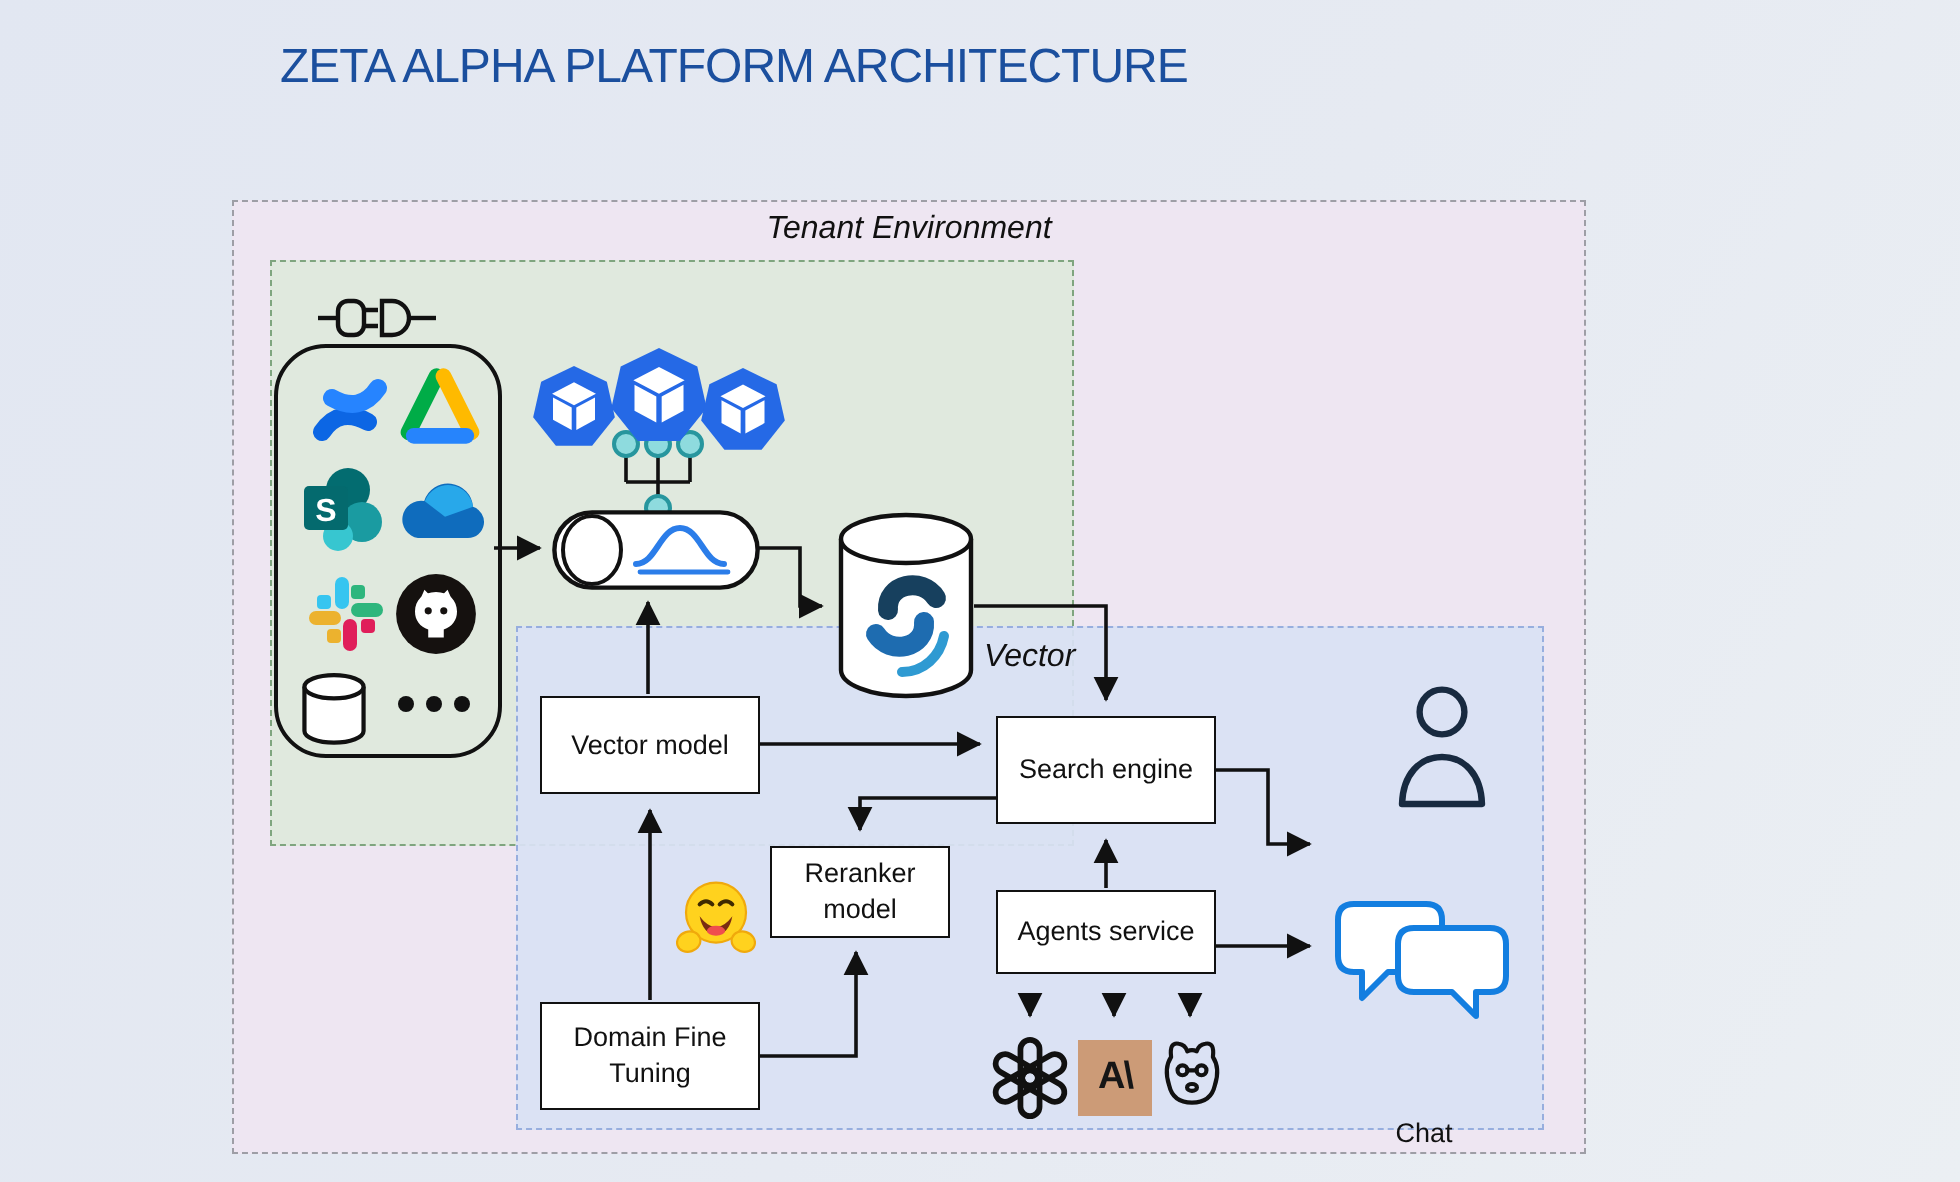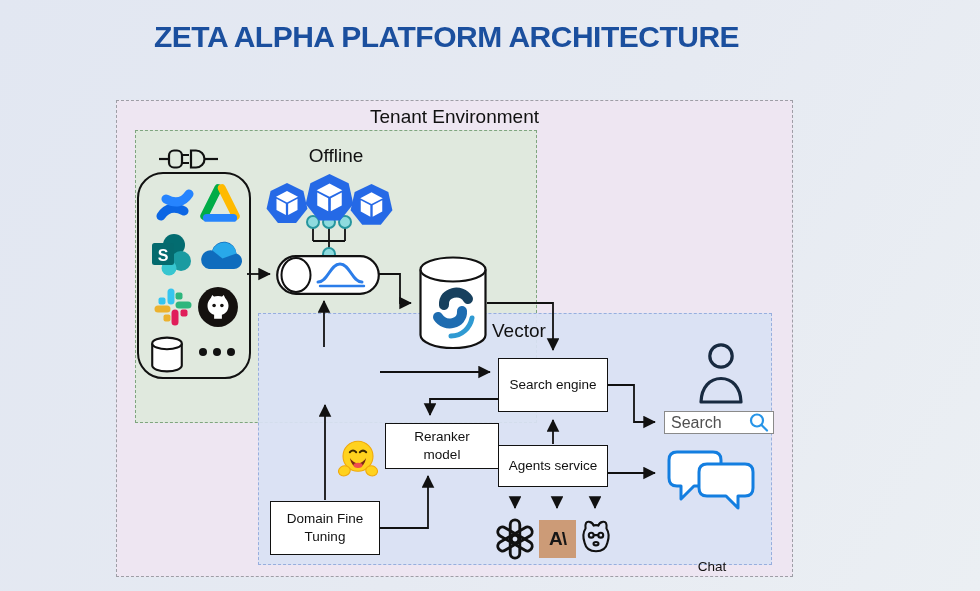--- a/index.html
+++ b/index.html
@@ -1,39 +1,39 @@
 <!DOCTYPE html>
 <html style="--title: #1b4f9e; --tenant-bg: #eee6f2; --offline-bg: #e0e9de; --online-bg: #dbe3f4; --chat-blue: #137ee0; --anthropic-bg: #cc9b77; --hf-yellow: #ffd21e; --cube-blue: #2569e6; --arrow: #111111;"><head>
 <meta charset="utf-8">
 <style>
   html,body{margin:0;padding:0;}
   body{font-family:"Liberation Sans", sans-serif; background:#e7ebf2;}
   .canvas{position:relative;width:980px;height:591px;overflow:hidden;
     background:linear-gradient(120deg,#e2e7f2 0%,#e6eaf2 55%,#ebeff3 100%);}
-  .title{position:absolute;left:154px;top:20px;font-size:30px;font-weight:700;
+  .title{position:absolute;left:140px;top:20px;font-size:24px;font-weight:400;
     letter-spacing:-0.5px;color:var(--title,#1b4f9e);white-space:nowrap;}
   
   .region{position:absolute;box-sizing:border-box;}
   .tenant{left:116px;top:100px;width:677px;height:477px;
     background:var(--tenant-bg,#eee6f2);border:1.5px dashed #9e9ea6;}
   .offline{left:135px;top:130px;width:402px;height:293px;
     background:var(--offline-bg,#e0e9de);border:1.5px dashed #7fa57f;}
   .online{left:258px;top:313px;width:514px;height:252px;
     background:rgba(217,225,244,0.93);border:1.5px dashed #97aede;}
-  .region-label{position:absolute;font-size:19px;color:#111;text-align:center;}
+  .region-label{position:absolute;font-size:16px;color:#111;text-align:center;font-style:italic;}
   .tenant-label{left:116px;top:106px;width:677px;}
   .offline-label{left:135px;top:145px;width:402px;}
   .online-label{left:492px;top:320px;width:60px;text-align:left;}
   
   .node{position:absolute;box-sizing:border-box;background:#fff;border:1.6px solid #111;
     display:flex;align-items:center;justify-content:center;text-align:center;
     font-size:13.5px;line-height:1.3;color:#111;padding:2px 8px;z-index:5;}
   .n-vector{left:270px;top:348px;width:110px;height:49px;}
   .n-search{left:498px;top:358px;width:110px;height:54px;}
-  .n-reranker{left:385px;top:423px;width:114px;height:46px;}
+  .n-reranker{left:385px;top:423px;width:90px;height:46px;}
   .n-agents{left:498px;top:445px;width:110px;height:42px;}
   .n-dft{left:270px;top:501px;width:110px;height:54px;}
   
   .connector-box{position:absolute;left:137px;top:172px;width:110px;height:203px;
     border:2px solid #111;border-radius:26px;background:transparent;z-index:4;}
   .abs{position:absolute;z-index:5;}
   .wires{position:absolute;left:0;top:0;z-index:3;}
   
   .search-box{position:absolute;left:664px;top:411px;width:110px;height:23px;
     box-sizing:border-box;background:#fff;border:1.5px solid #8a8a8a;display:flex;
@@ -50,21 +50,20 @@
 <body>
 
 <div class="canvas">
 
   <div class="title">ZETA ALPHA PLATFORM ARCHITECTURE</div>
 
   <div class="region tenant"></div>
   <div class="region offline"></div>
   <div class="region online"></div>
   <div class="region-label tenant-label" style="z-index:4;">Tenant Environment</div>
-  <div class="region-label offline-label" style="z-index:4;">Offline</div>
   <div class="region-label online-label" style="z-index:4;">Vector</div>
 
   <svg class="wires" width="980" height="591">
     <defs>
       <marker id="ah" markerWidth="9" markerHeight="9" refX="6.5" refY="3.5" orient="auto">
         <path d="M0,0 L7,3.5 L0,7 Z" fill="#111"></path>
       </marker>
     </defs>
     <g stroke="#111" stroke-width="1.8" fill="none">
       <path d="M247,274 H270" marker-end="url(#ah)"></path>
@@ -219,20 +218,21 @@
   <div class="abs" style="left:417px;top:255px;">
     <svg width="72" height="97" viewBox="0 0 72 97">
       <path d="M3.5,14.5 V80 a32.5,13 0 0 0 65,0 V14.5" fill="#fff" stroke="#111" stroke-width="2.2"></path>
       <ellipse cx="36" cy="14.5" rx="32.5" ry="12" fill="#fff" stroke="#111" stroke-width="2.2"></ellipse>
       <path d="M27,50 C26,37 44,33 51,44" fill="none" stroke="#17405e" stroke-width="10" stroke-linecap="round"></path>
       <path d="M45,56 C46,69 28,73 21,62" fill="none" stroke="#1e6cb0" stroke-width="10" stroke-linecap="round"></path>
       <path d="M34,81 C45,81 53,73 55,63" fill="none" stroke="#2f9ad2" stroke-width="5" stroke-linecap="round"></path>
     </svg>
   </div>
 
+  <div class="node n-vector">Vector model</div>
   <div class="node n-search">Search engine</div>
   <div class="node n-reranker">Reranker model</div>
   <div class="node n-agents">Agents service</div>
   <div class="node n-dft">Domain Fine Tuning</div>
 
   <div class="abs" style="left:338px;top:438px;">
     <svg width="40" height="42" viewBox="0 0 44 46">
       <circle cx="22" cy="20" r="16.5" fill="#ffd21e" stroke="#f0a90c" stroke-width="1.2"></circle>
       <path d="M13,15.5 q3.5,-3.5 7,0" fill="none" stroke="#3f2a00" stroke-width="2.2" stroke-linecap="round"></path>
       <path d="M24,15.5 q3.5,-3.5 7,0" fill="none" stroke="#3f2a00" stroke-width="2.2" stroke-linecap="round"></path>
@@ -270,27 +270,20 @@
     </svg>
   </div>
 
   <div class="abs" style="left:697px;top:342px;">
     <svg width="48" height="64" viewBox="0 0 48 64" fill="none" stroke="#182a40" stroke-width="3.2" stroke-linejoin="round">
       <circle cx="24" cy="14" r="11.2"></circle>
       <path d="M4,60 C4.5,45 13,36.5 24,36.5 C35,36.5 43.5,45 44,60 Z"></path>
     </svg>
   </div>
 
-  <div class="search-box">
-    <span>Search</span>
-    <svg width="22" height="21" viewBox="0 0 22 21" style="margin-right:3px;">
-      <circle cx="9" cy="8.5" r="6" fill="none" stroke="#2795e8" stroke-width="2.2"></circle>
-      <path d="M13.5,13 L19,18.5" stroke="#2795e8" stroke-width="2.2" stroke-linecap="round"></path>
-    </svg>
-  </div>
 
   <div class="abs" style="left:666px;top:449px;">
     <svg width="92" height="62" viewBox="0 0 92 62">
       <path d="M11,3 H47 Q55,3 55,11 V29 Q55,37 47,37 H28 L15,50 V37 H11 Q3,37 3,29 V11 Q3,3 11,3 Z" fill="#fff" stroke="#137ee0" stroke-width="3" stroke-linejoin="round"></path>
       <path d="M41,15 H79 Q87,15 87,23 V39 Q87,47 79,47 H72 V59 L60,47 H41 Q33,47 33,39 V23 Q33,15 41,15 Z" fill="#fff" stroke="#137ee0" stroke-width="3" stroke-linejoin="round"></path>
     </svg>
   </div>
   <div class="chat-label">Chat</div>
 
 </div>

